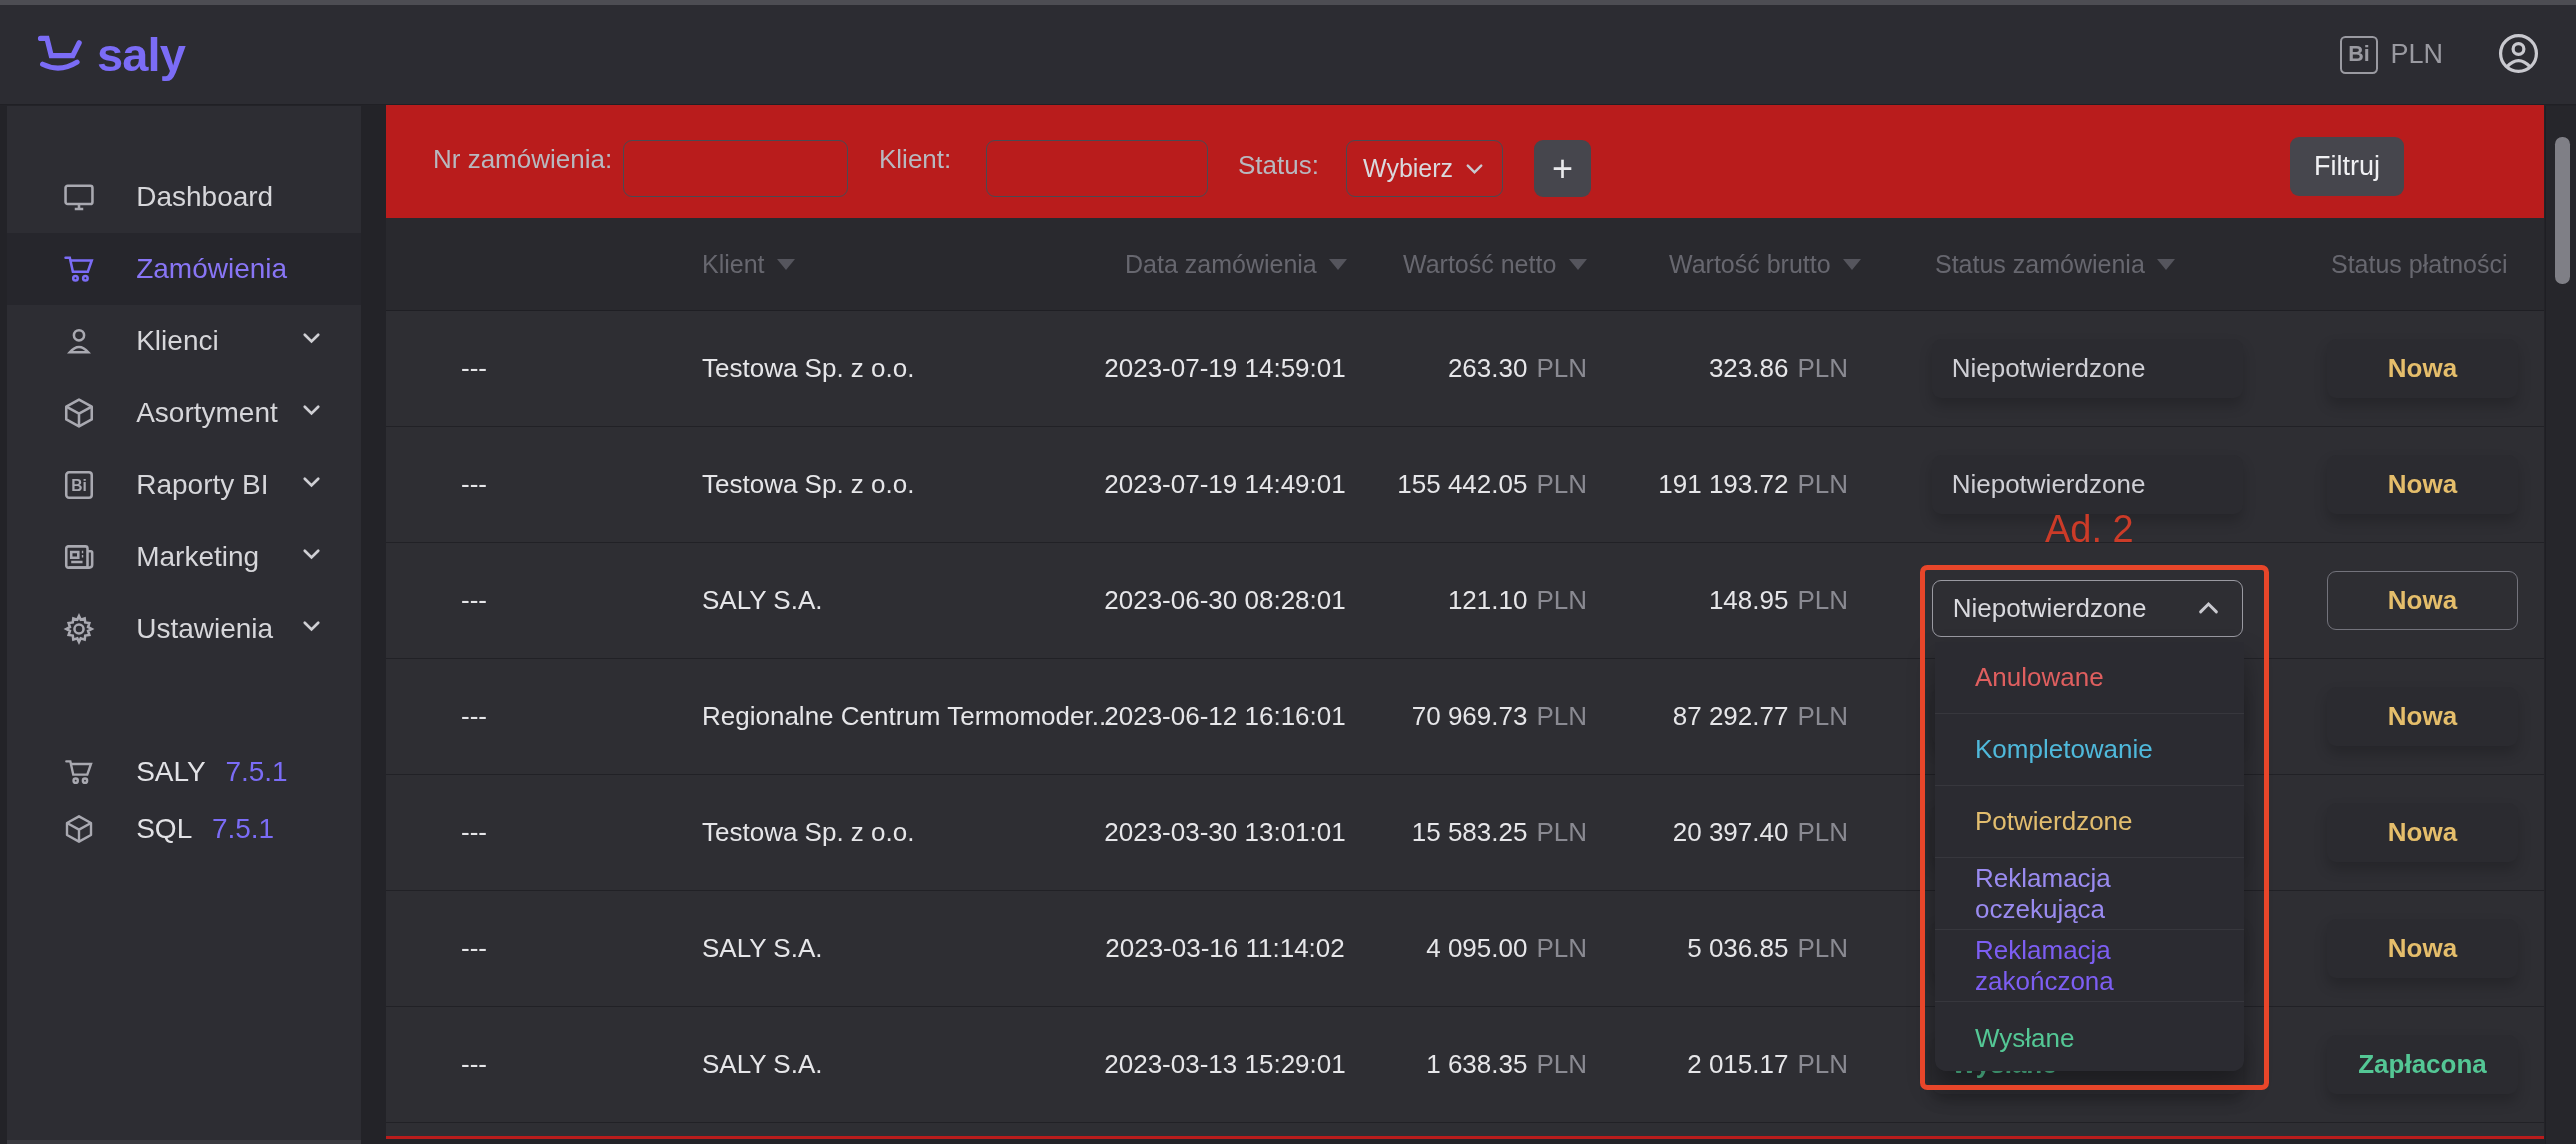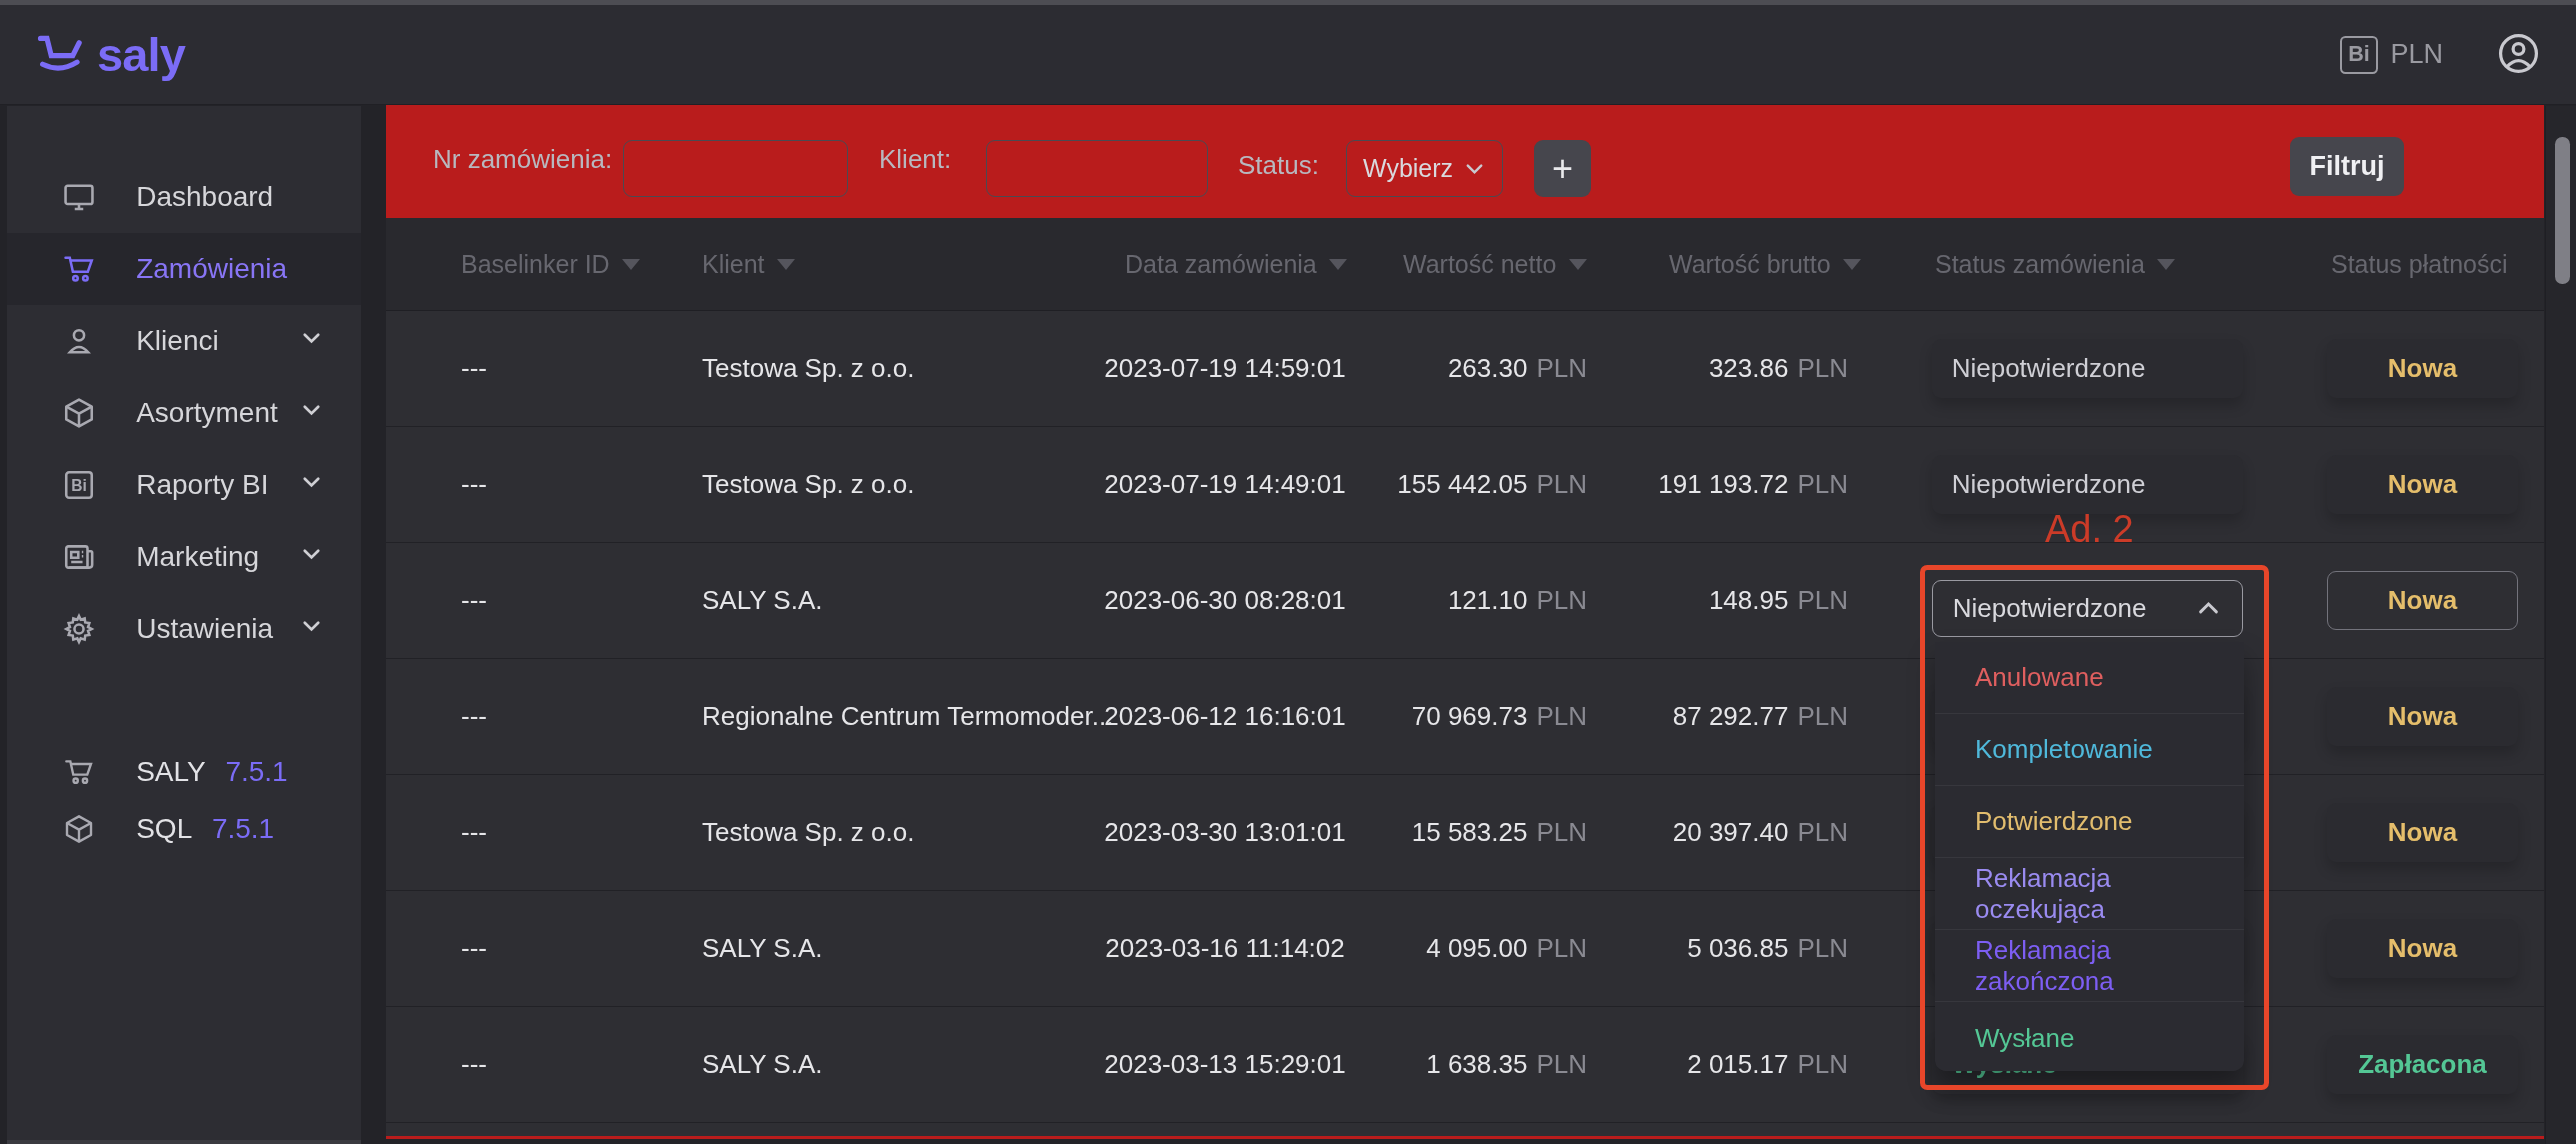--- a/index.html
+++ b/index.html
@@ -65,21 +65,21 @@
   .f-label { color:#b8b8bf; font-size:26px; }
   .lbl-order { position:absolute; left:47px; }
   .inp { position:absolute; height:57px; top:40px; background:transparent; border:1.8px solid #4a4a52; border-radius:9px; color:#e6e6e9; font-size:25px; padding:0 16px; outline:none; }
   .inp-order { left:237px; width:225px; }
   .lbl-client { position:absolute; left:493px; }
   .inp-client { left:600px; width:222px; }
   .lbl-status { position:absolute; left:852px;margin-top:12px; }
   .sel-status { position:absolute; left:960px; top:40px; width:157px; height:57px; border:1.8px solid #4a4a52; border-radius:9px; display:flex; align-items:center; justify-content:space-between; padding:0 16px; color:#d9d9de; font-size:25px; cursor:pointer; }
   .sel-status svg { width:23px; height:23px; color:#c9c9cf; }
   .add-btn { position:absolute; left:1148px; top:40px; width:57px; height:57px; background:#46464d; border:none; border-radius:9px; color:#e9e9ec; font-size:36px; line-height:54px; cursor:pointer; }
-  .filter-btn { position:absolute; right:140px; top:37px; width:114px; height:59px; background:#46464d; border:none; border-radius:9px; color:#f0f0f3; font-size:27px; font-weight:bold; cursor:pointer; }
+  .filter-btn { position:absolute; right:140px; top:37px; width:114px; height:59px; background:#46464d; border:none; border-radius:9px; color:#f0f0f3; font-size:27px; font-weight:normal; cursor:pointer; }
 
   
   .thead { position:absolute; left:0; top:118px; width:100%; height:93px; background:#29292e; border-bottom:1.8px solid #1f1f24; }
   .tbody { position:absolute; left:0; top:211px; width:100%; }
   .trow { position:relative; height:116px; background:#2e2e33; border-bottom:1.8px solid #212126; }
   .trow-partial { position:relative; height:12.5px; background:#2e2e33; }
   .cell { position:absolute; top:0; height:100%; display:flex; align-items:center; font-size:26px; color:#e6e6e9; white-space:nowrap; }
   .hcell { position:absolute; top:0; height:93px; display:flex; align-items:center; font-size:25px; color:#67676f; cursor:pointer; white-space:nowrap; }
   .sort { margin-left:12.5px; width:0; height:0; border-left:9px solid transparent; border-right:9px solid transparent; border-top:11.6px solid #55555d; }
   .c-id     { left:75px; }
@@ -296,24 +296,20 @@
       <span>Wybierz</span>
       <svg viewBox="0 0 24 24" fill="none" stroke="currentColor" stroke-width="2.6" stroke-linecap="round">
           <path d="M5 9 l7 7 l7 -7"></path>
         </svg>
     </div>
     <button class="add-btn">+</button>
     <button class="filter-btn">Filtruj</button>
   </div>
 
   <div class="thead">
-    <div class="hcell c-id">
-        <span>Baselinker ID</span>
-        <span class="sort"></span>
-      </div>
     <div class="hcell c-client">
         <span>Klient</span>
         <span class="sort"></span>
       </div>
     <div class="hcell h-date">
         <span>Data zamówienia</span>
         <span class="sort"></span>
       </div>
     <div class="hcell h-net">
         <span>Wartość netto</span>

